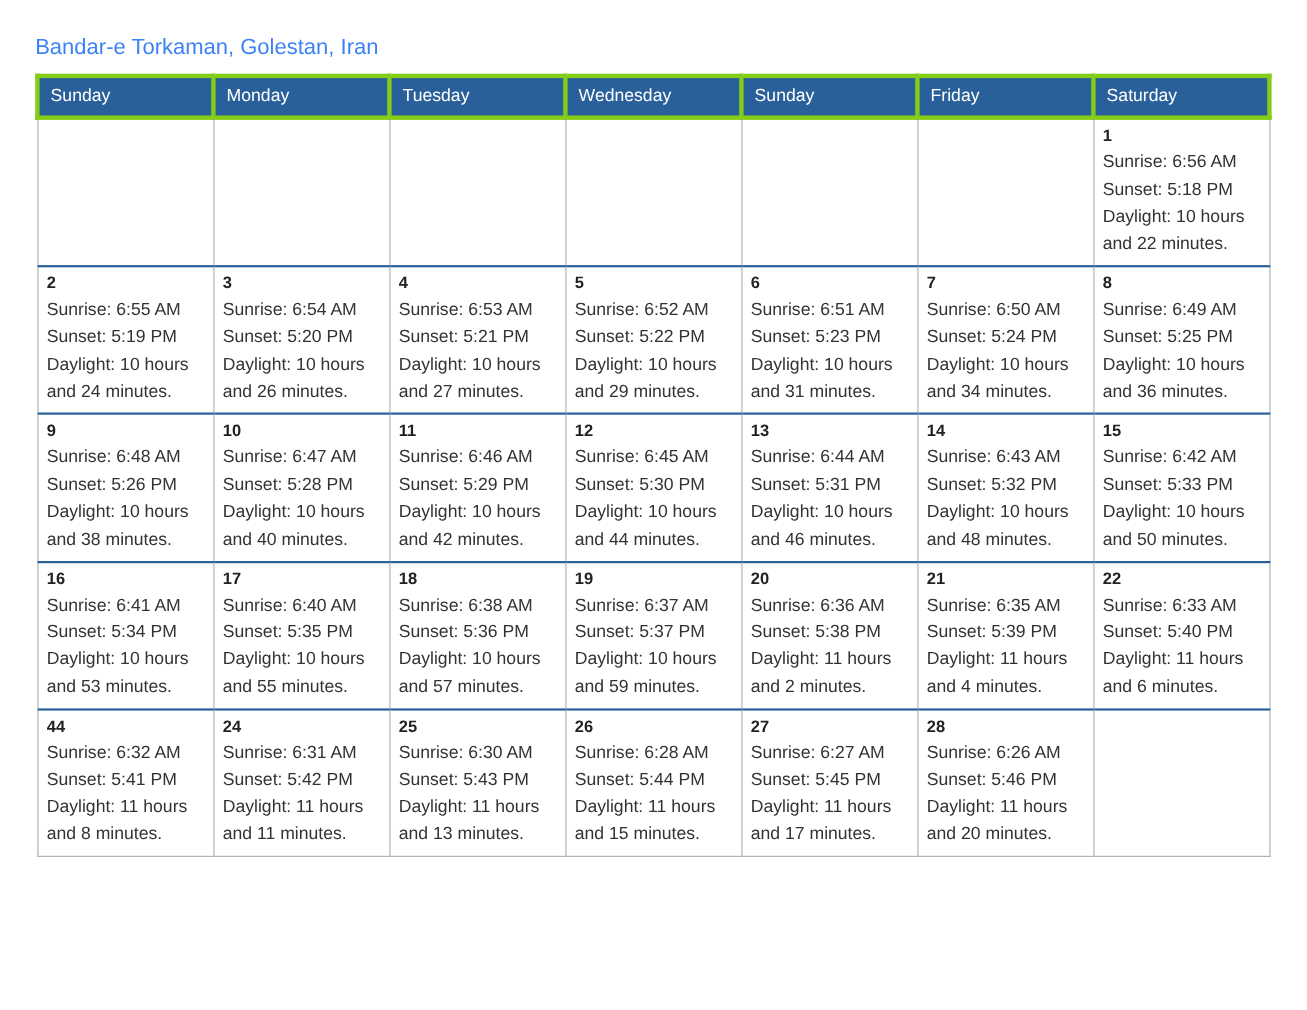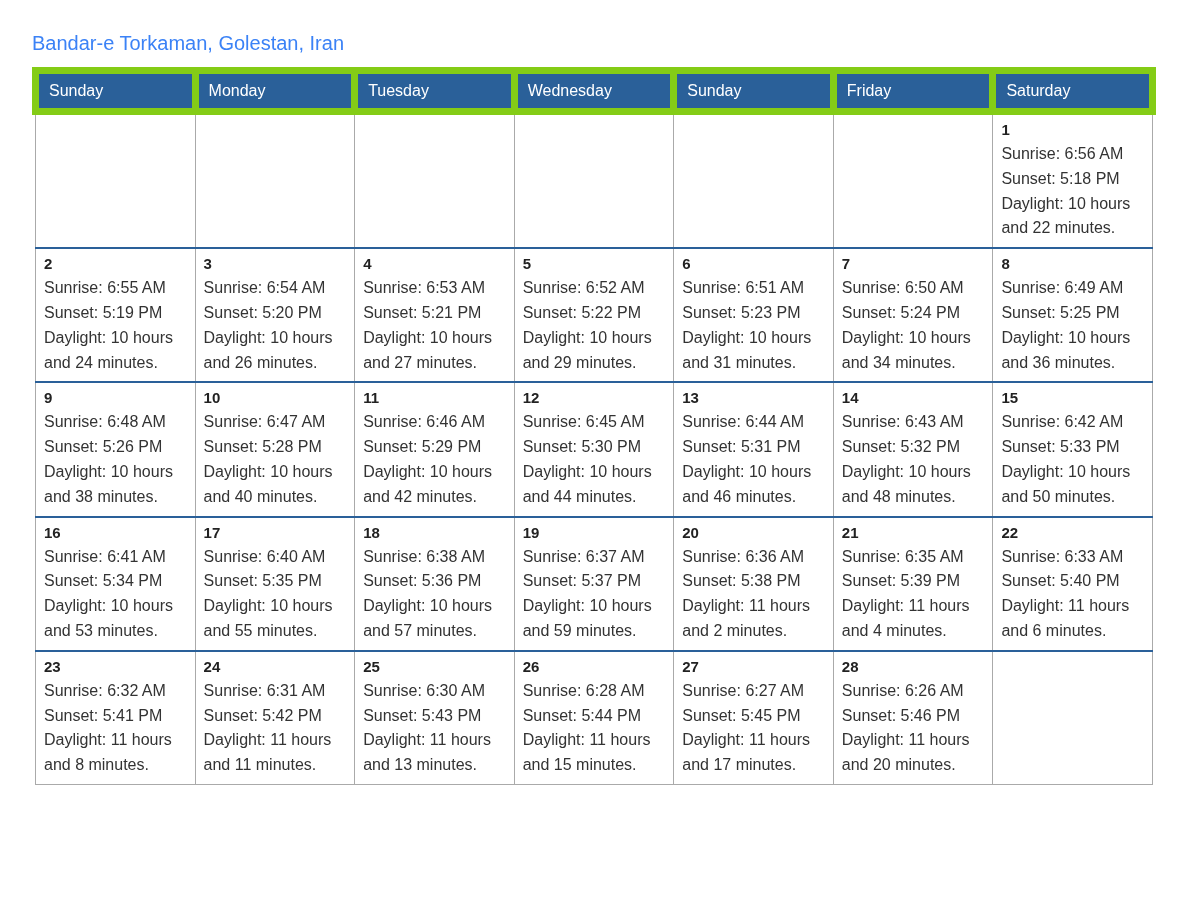--- a/index.html
+++ b/index.html
@@ -64,21 +64,21 @@
       border-collapse: collapse;
       margin-top: 12px;
     }
     .calendar th {
       background: #2a6099;
       color: #fff;
       font-size: 16px;
       font-weight: normal;
       padding: 8px 10px;
       text-align: left;
-      border: 7px solid #84cc16;
+      border: 4px solid #84cc16;
     }
     .calendar td {
       vertical-align: top;
       border: 1px solid #aaa;
       padding: 6px 8px;
       width: 14.28%;
       min-height: 100px;
       background: #fff;
     }
     .calendar tr td {
@@ -222,21 +222,21 @@
           <span class="day-number">21</span>
           <div class="day-info">Sunrise: 6:35 AM<br>Sunset: 5:39 PM<br>Daylight: 11 hours and 4 minutes.</div>
         </td>
         <td>
           <span class="day-number">22</span>
           <div class="day-info">Sunrise: 6:33 AM<br>Sunset: 5:40 PM<br>Daylight: 11 hours and 6 minutes.</div>
         </td>
       </tr>
       <tr>
         <td>
-          <span class="day-number">23</span>
+          <span class="day-number">44</span>
           <div class="day-info">Sunrise: 6:32 AM<br>Sunset: 5:41 PM<br>Daylight: 11 hours and 8 minutes.</div>
         </td>
         <td>
           <span class="day-number">24</span>
           <div class="day-info">Sunrise: 6:31 AM<br>Sunset: 5:42 PM<br>Daylight: 11 hours and 11 minutes.</div>
         </td>
         <td>
           <span class="day-number">25</span>
           <div class="day-info">Sunrise: 6:30 AM<br>Sunset: 5:43 PM<br>Daylight: 11 hours and 13 minutes.</div>
         </td>

